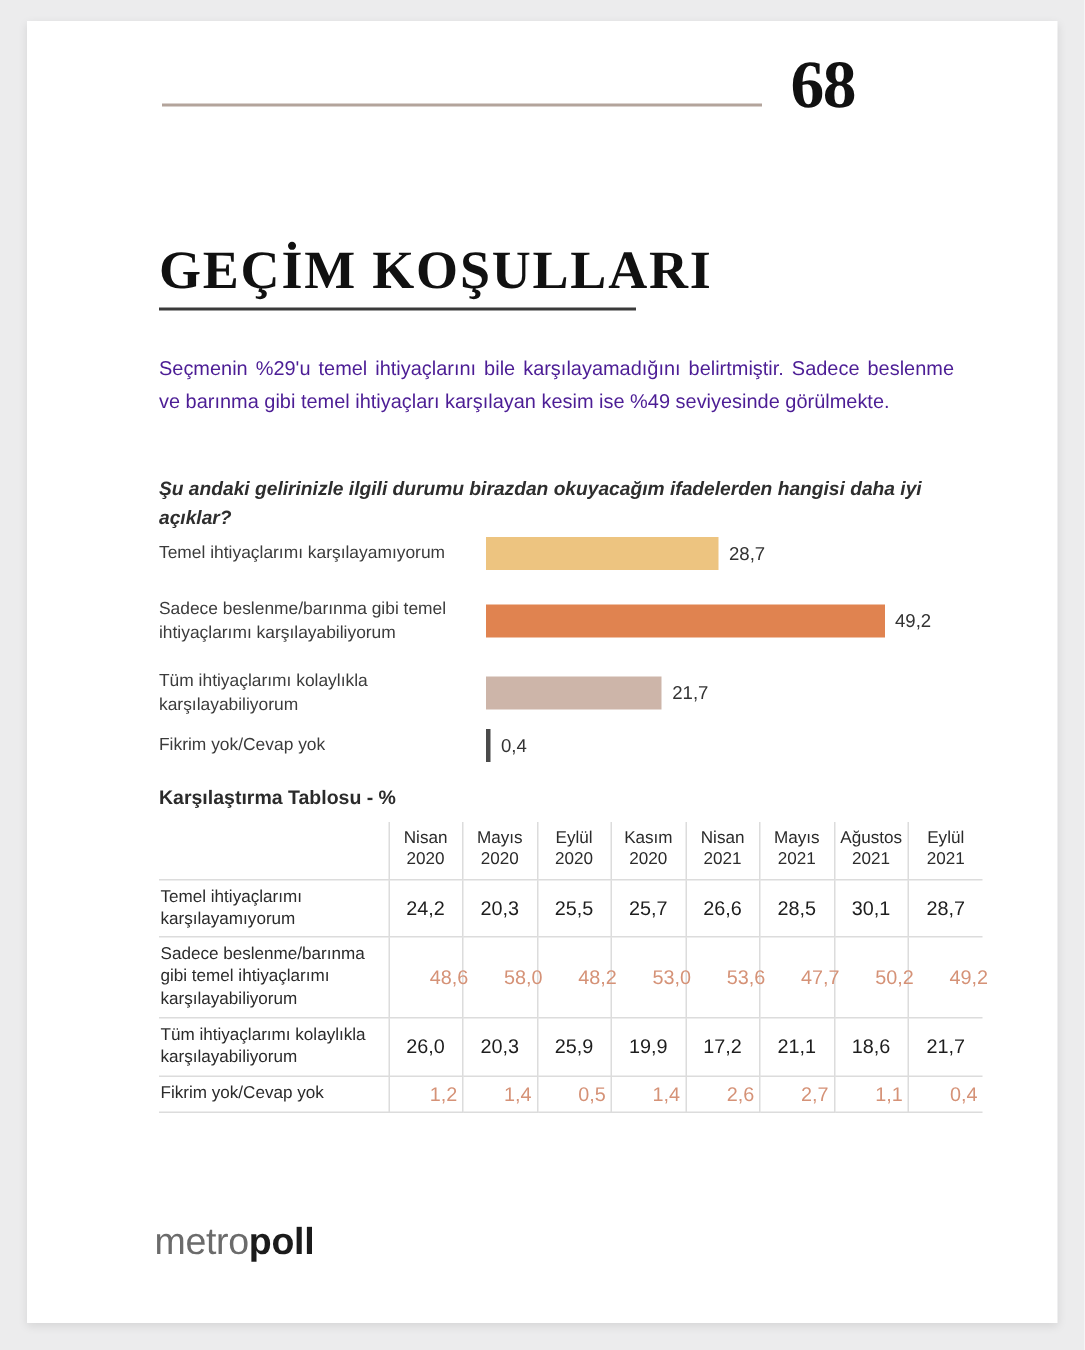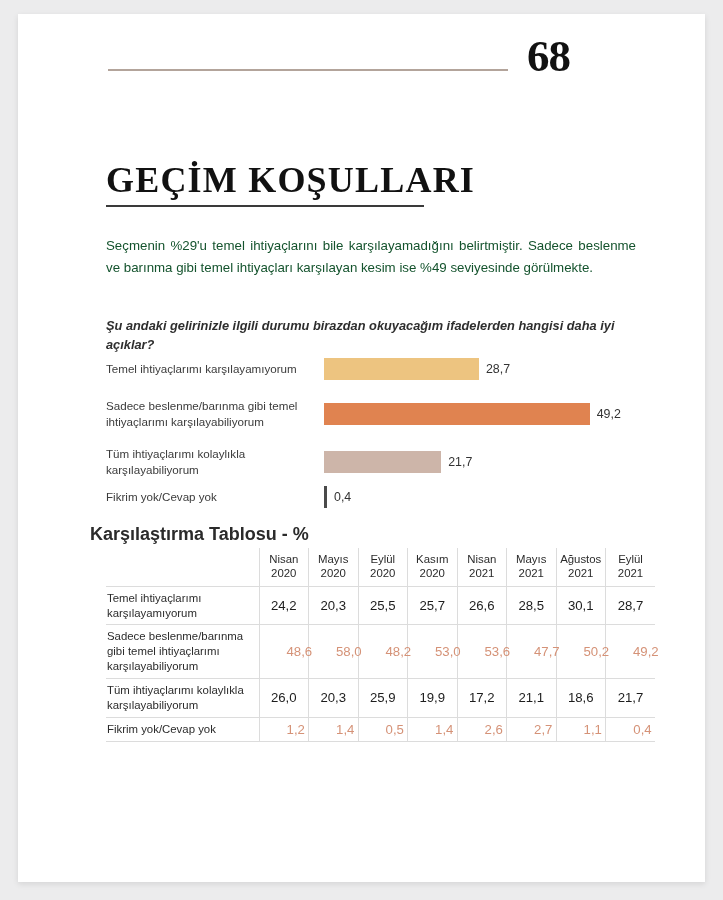--- a/index.html
+++ b/index.html
@@ -77,21 +77,21 @@
   }
 
   
   #intro {
     position: absolute;
     left: 88px;
     top: 208px;
     width: 530px;
     font-size: 13.3px;
     line-height: 1.62;
-    color: #14532d;
+    color: #4c1d95;
     text-align: justify;
   }
 
   
   #question {
     position: absolute;
     left: 88px;
     top: 290px;
     width: 530px;
     font-size: 12.8px;
@@ -138,23 +138,23 @@
   .bar-value {
     font-size: 12.4px;
     color: #333333;
     margin-left: 7px;
     white-space: nowrap;
   }
 
   
   #table-caption {
     position: absolute;
-    left: 72px;
+    left: 88px;
     top: 510px;
-    font-size: 18px;
+    font-size: 13px;
     font-weight: bold;
     color: #2b2b2b;
   }
   #cmp-table {
     position: absolute;
     left: 88px;
     top: 534px;
     width: 549px;
     border-collapse: collapse;
     table-layout: fixed;
@@ -383,15 +383,16 @@
           <td>1,4</td>
           <td>2,6</td>
           <td>2,7</td>
           <td>1,1</td>
           <td>0,4</td>
         </tr>
       </tbody>
   </table>
 
   <div id="footer">
+    <div class="logo"><span>metro</span><span class="logo-strong">poll</span></div>
   </div>
 
 </div>
 
 </body></html>

